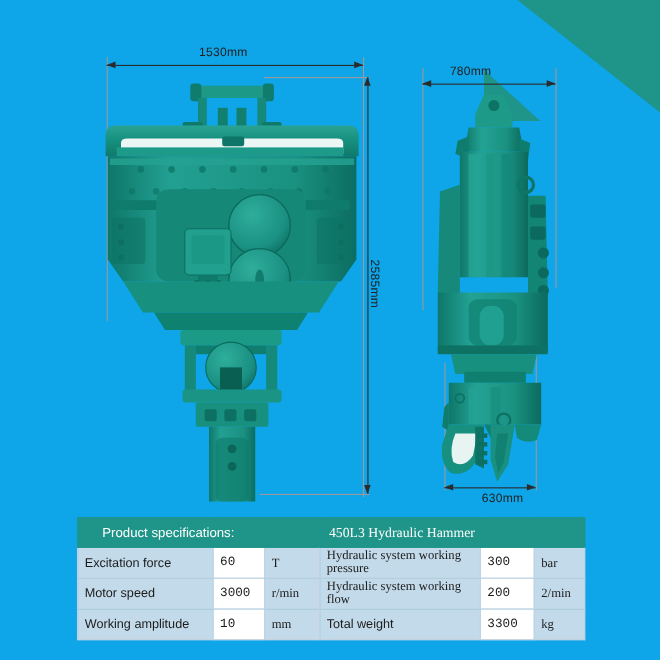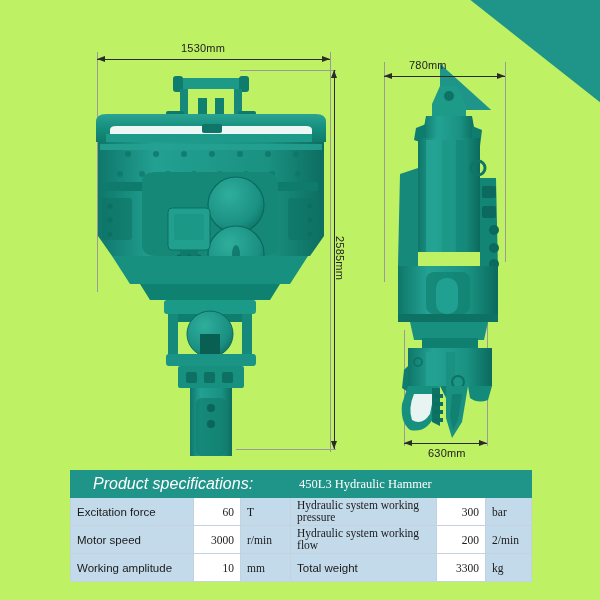--- a/index.html
+++ b/index.html
@@ -1,21 +1,21 @@
 <!DOCTYPE html>
 <html><head>
 <meta charset="utf-8">
 <style>
   html,body{margin:0;padding:0;}
   body{
     width:600px;height:600px;background:#ffffff;overflow:hidden;
     font-family:"Liberation Sans",sans-serif;
     -webkit-font-smoothing:antialiased;
   }
-  #page{position:relative;width:600px;height:600px;background:#bef264;}
+  #page{position:relative;width:600px;height:600px;background:#0ea5e9;}
 
   
   .corner-wrap{position:absolute;top:0;right:0;width:160px;height:110px;overflow:hidden;pointer-events:none;}
   .corner-tri{
     position:absolute;top:-24px;right:-30px;width:190px;height:150px;
     background:#1f9488;
     clip-path:polygon(100% 0, 100% 100%, 0% 0%);
   }
   .corner-stripe{
     position:absolute;top:-6px;right:6px;width:210px;height:190px;
@@ -62,27 +62,27 @@
   }
   .spec-table td{
     border:1px solid #c3d2de;
     font-size:11.5px;color:#1b1b1b;
     padding:2px 6px;height:23px;vertical-align:middle;
   }
   .hdr td{
     background:#1f9488;border:1px solid #1f9488;
     color:#ffffff;height:22px;
   }
-  .hdr .h-title{padding-left:22px;font-size:16px;font-style:italic;}
+  .hdr .h-title{padding-left:22px;font-size:12px;}
   .hdr .h-model{
     padding-left:8px;font-size:12.5px;
     font-family:"Liberation Serif",serif;
   }
   .lbl{background:#c3daea;}
-  .val{background:#ffffff;text-align:right;font-family:Liberation Serif, serif;font-size:12px;margin-left:44px;}
+  .val{background:#ffffff;text-align:left;font-family:Liberation Mono, monospace;font-size:12px;margin-left:44px;}
   .unit{background:#c3daea;font-family:"Liberation Serif",serif;font-size:11px;color:#3a3a3a;padding-left:5px;}
   .two-line{line-height:11.5px;font-family:Liberation Serif, serif;}
 </style>
 </head>
 <body>
 
 <div id="page">
 
   <div class="corner-wrap">
     <div class="corner-tri"></div>
@@ -100,21 +100,21 @@
   <div class="dim-label vert" style="left:318px;top:252px;">2585mm</div>
 
   <div class="ext-line ext-v" style="left:384px;top:62px;height:220px;"></div>
   <div class="ext-line ext-v" style="left:505px;top:62px;height:200px;"></div>
   <div class="dim" style="left:384px;top:76px;width:121px;"></div>
   <div class="dim-label" style="left:409px;top:59px;">780mm</div>
 
   <div class="ext-line ext-v" style="left:404px;top:330px;height:116px;"></div>
   <div class="ext-line ext-v" style="left:487px;top:300px;height:146px;"></div>
   <div class="dim" style="left:404px;top:443px;width:83px;"></div>
-  <div class="dim-label" style="left:428px;top:447px;">630mm</div>
+  <div class="dim-label" style="left:438px;top:447px;">630mm</div>
 
   <div class="view" style="left:80px;top:68px;">
     <svg class="mach" width="260" height="390" viewBox="0 0 260 390">
       <defs>
         <linearGradient id="tealBody" x1="0" y1="0" x2="0" y2="1">
           <stop offset="0%" stop-color="#2aa393"></stop>
           <stop offset="45%" stop-color="#17917f"></stop>
           <stop offset="100%" stop-color="#0f7a6b"></stop>
         </linearGradient>
         <linearGradient id="tealSide" x1="0" y1="0" x2="1" y2="0">

